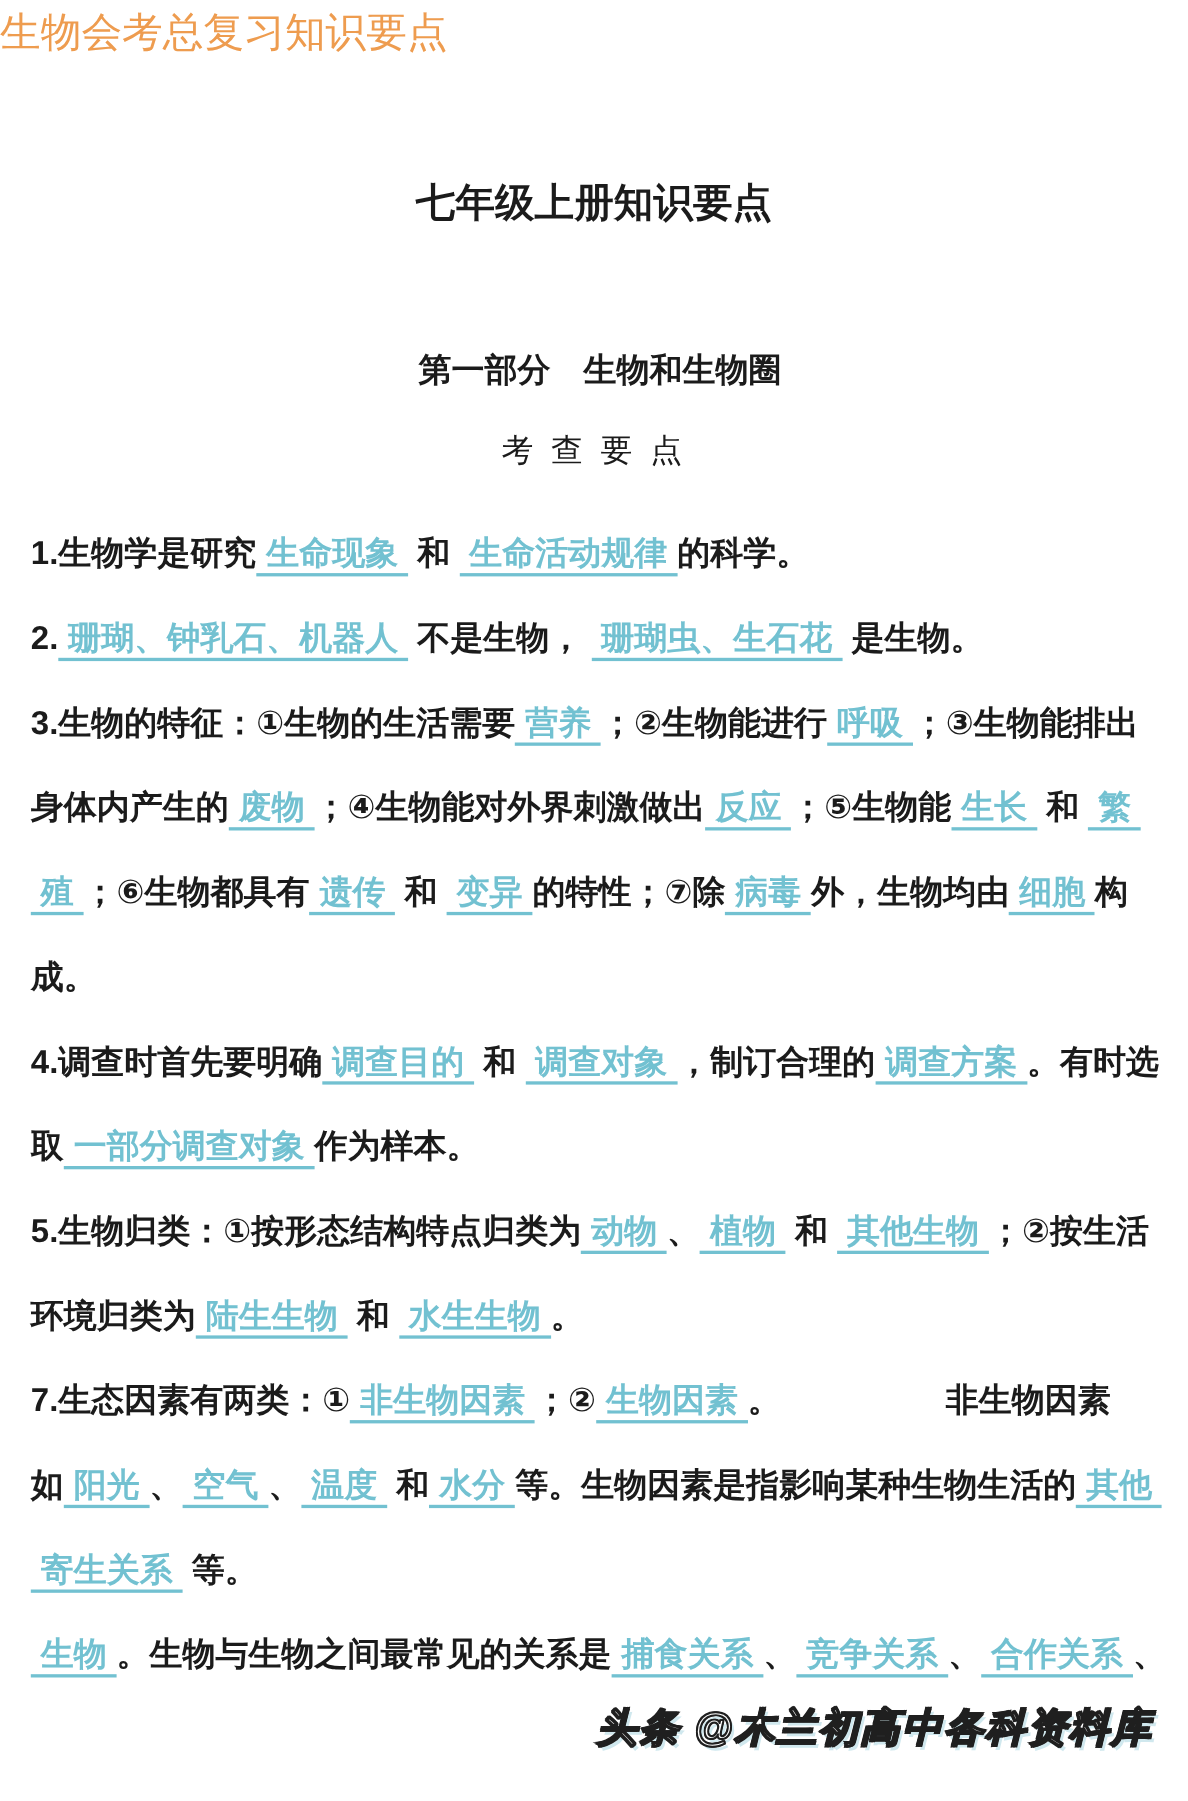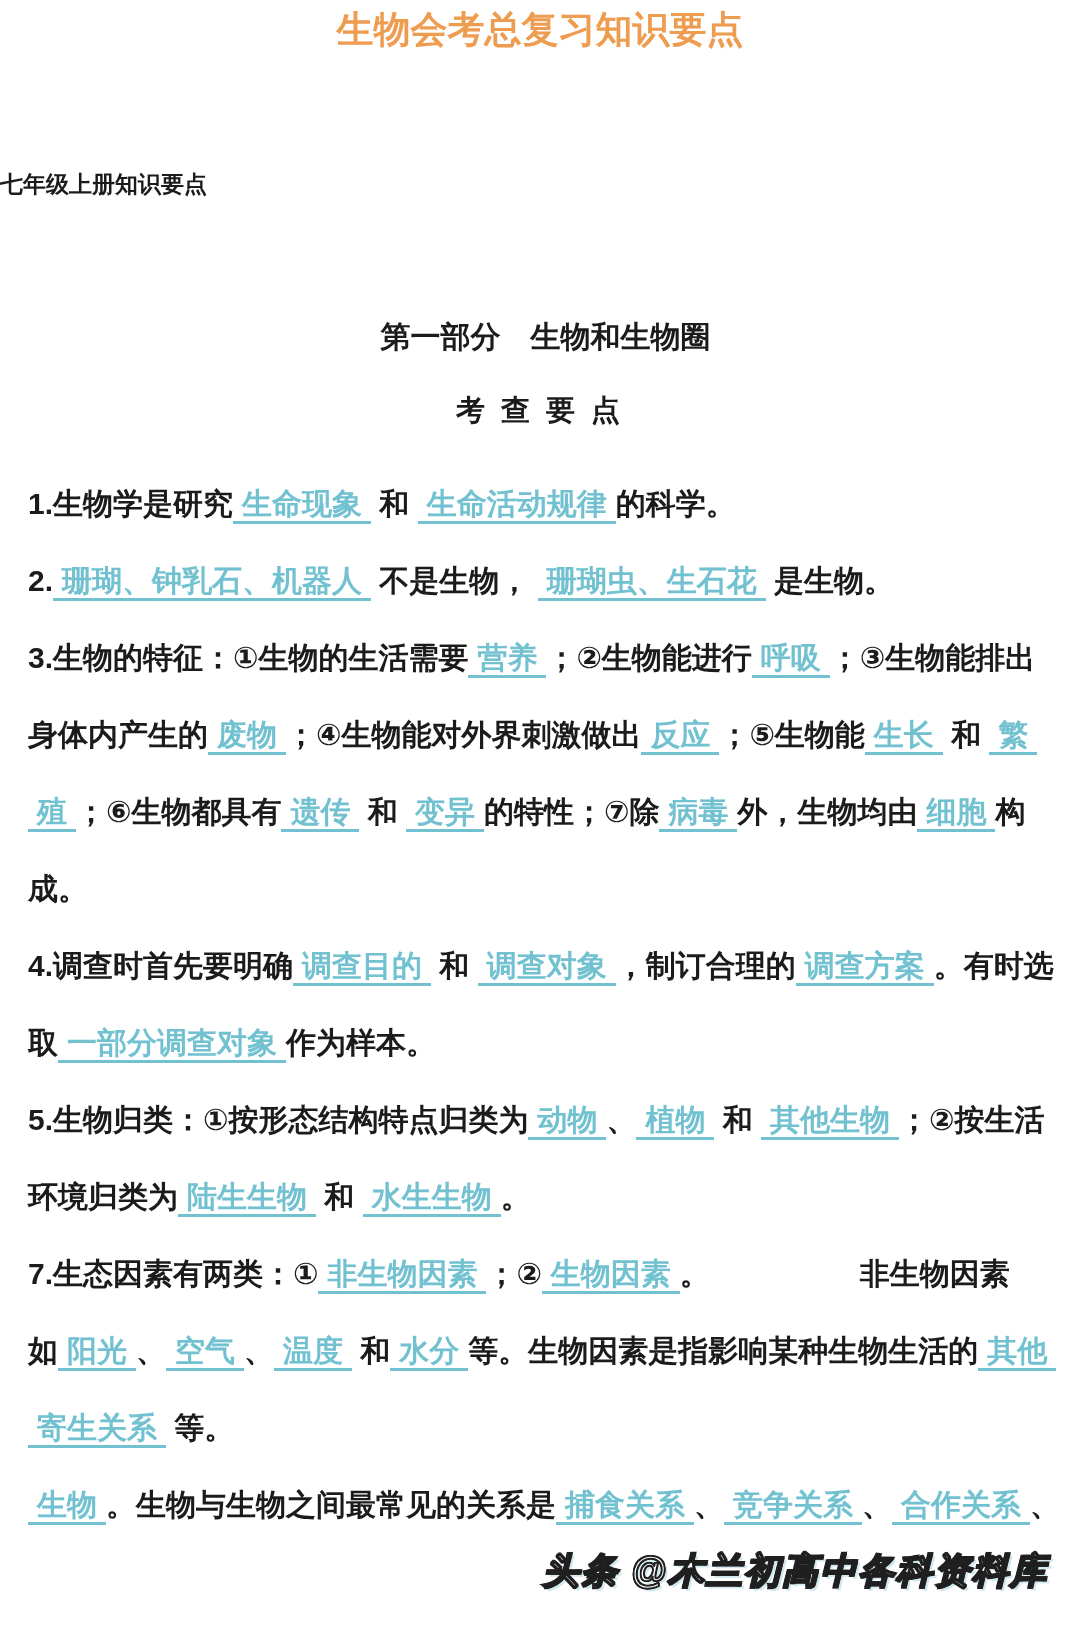--- a/index.html
+++ b/index.html
@@ -8,46 +8,47 @@
     height: 1637px;
     background: #ffffff;
     position: relative;
     overflow: hidden;
     font-family: "Liberation Sans", "DejaVu Sans", sans-serif;
     color: var(--body-black, #1b1b1b);
   }
   .doc-title {
     margin-top: 0;
     padding-top: 8px;
-    text-align: center;
+    text-align: left;
     font-size: 37px;
     line-height: 44px;
-    font-weight: bold;
+    font-weight: normal;
     color: var(--title-orange, #ee9c4f);
   }
   .doc-subtitle {
     margin-top: 112px;
-    font-size: 23px;
+    text-align: center;
+    font-size: 36px;
     line-height: 40px;
     font-weight: bold;
   }
   .section-heading {
     margin-top: 115px;
     text-align: center;
     font-size: 30px;
     line-height: 36px;
     font-weight: bold;
     padding-left: 11px;
   }
   .subsection-heading {
     margin-top: 38px;
     text-align: center;
     font-size: 29px;
     line-height: 34px;
-    font-weight: bold;
+    font-weight: normal;
     letter-spacing: 4px;
   }
   .content {
     margin-top: 38px;
   }
   .line {
     padding: 0 20px 0 28px;
     line-height: 77px;
     font-size: 30px;
     font-weight: 600;

